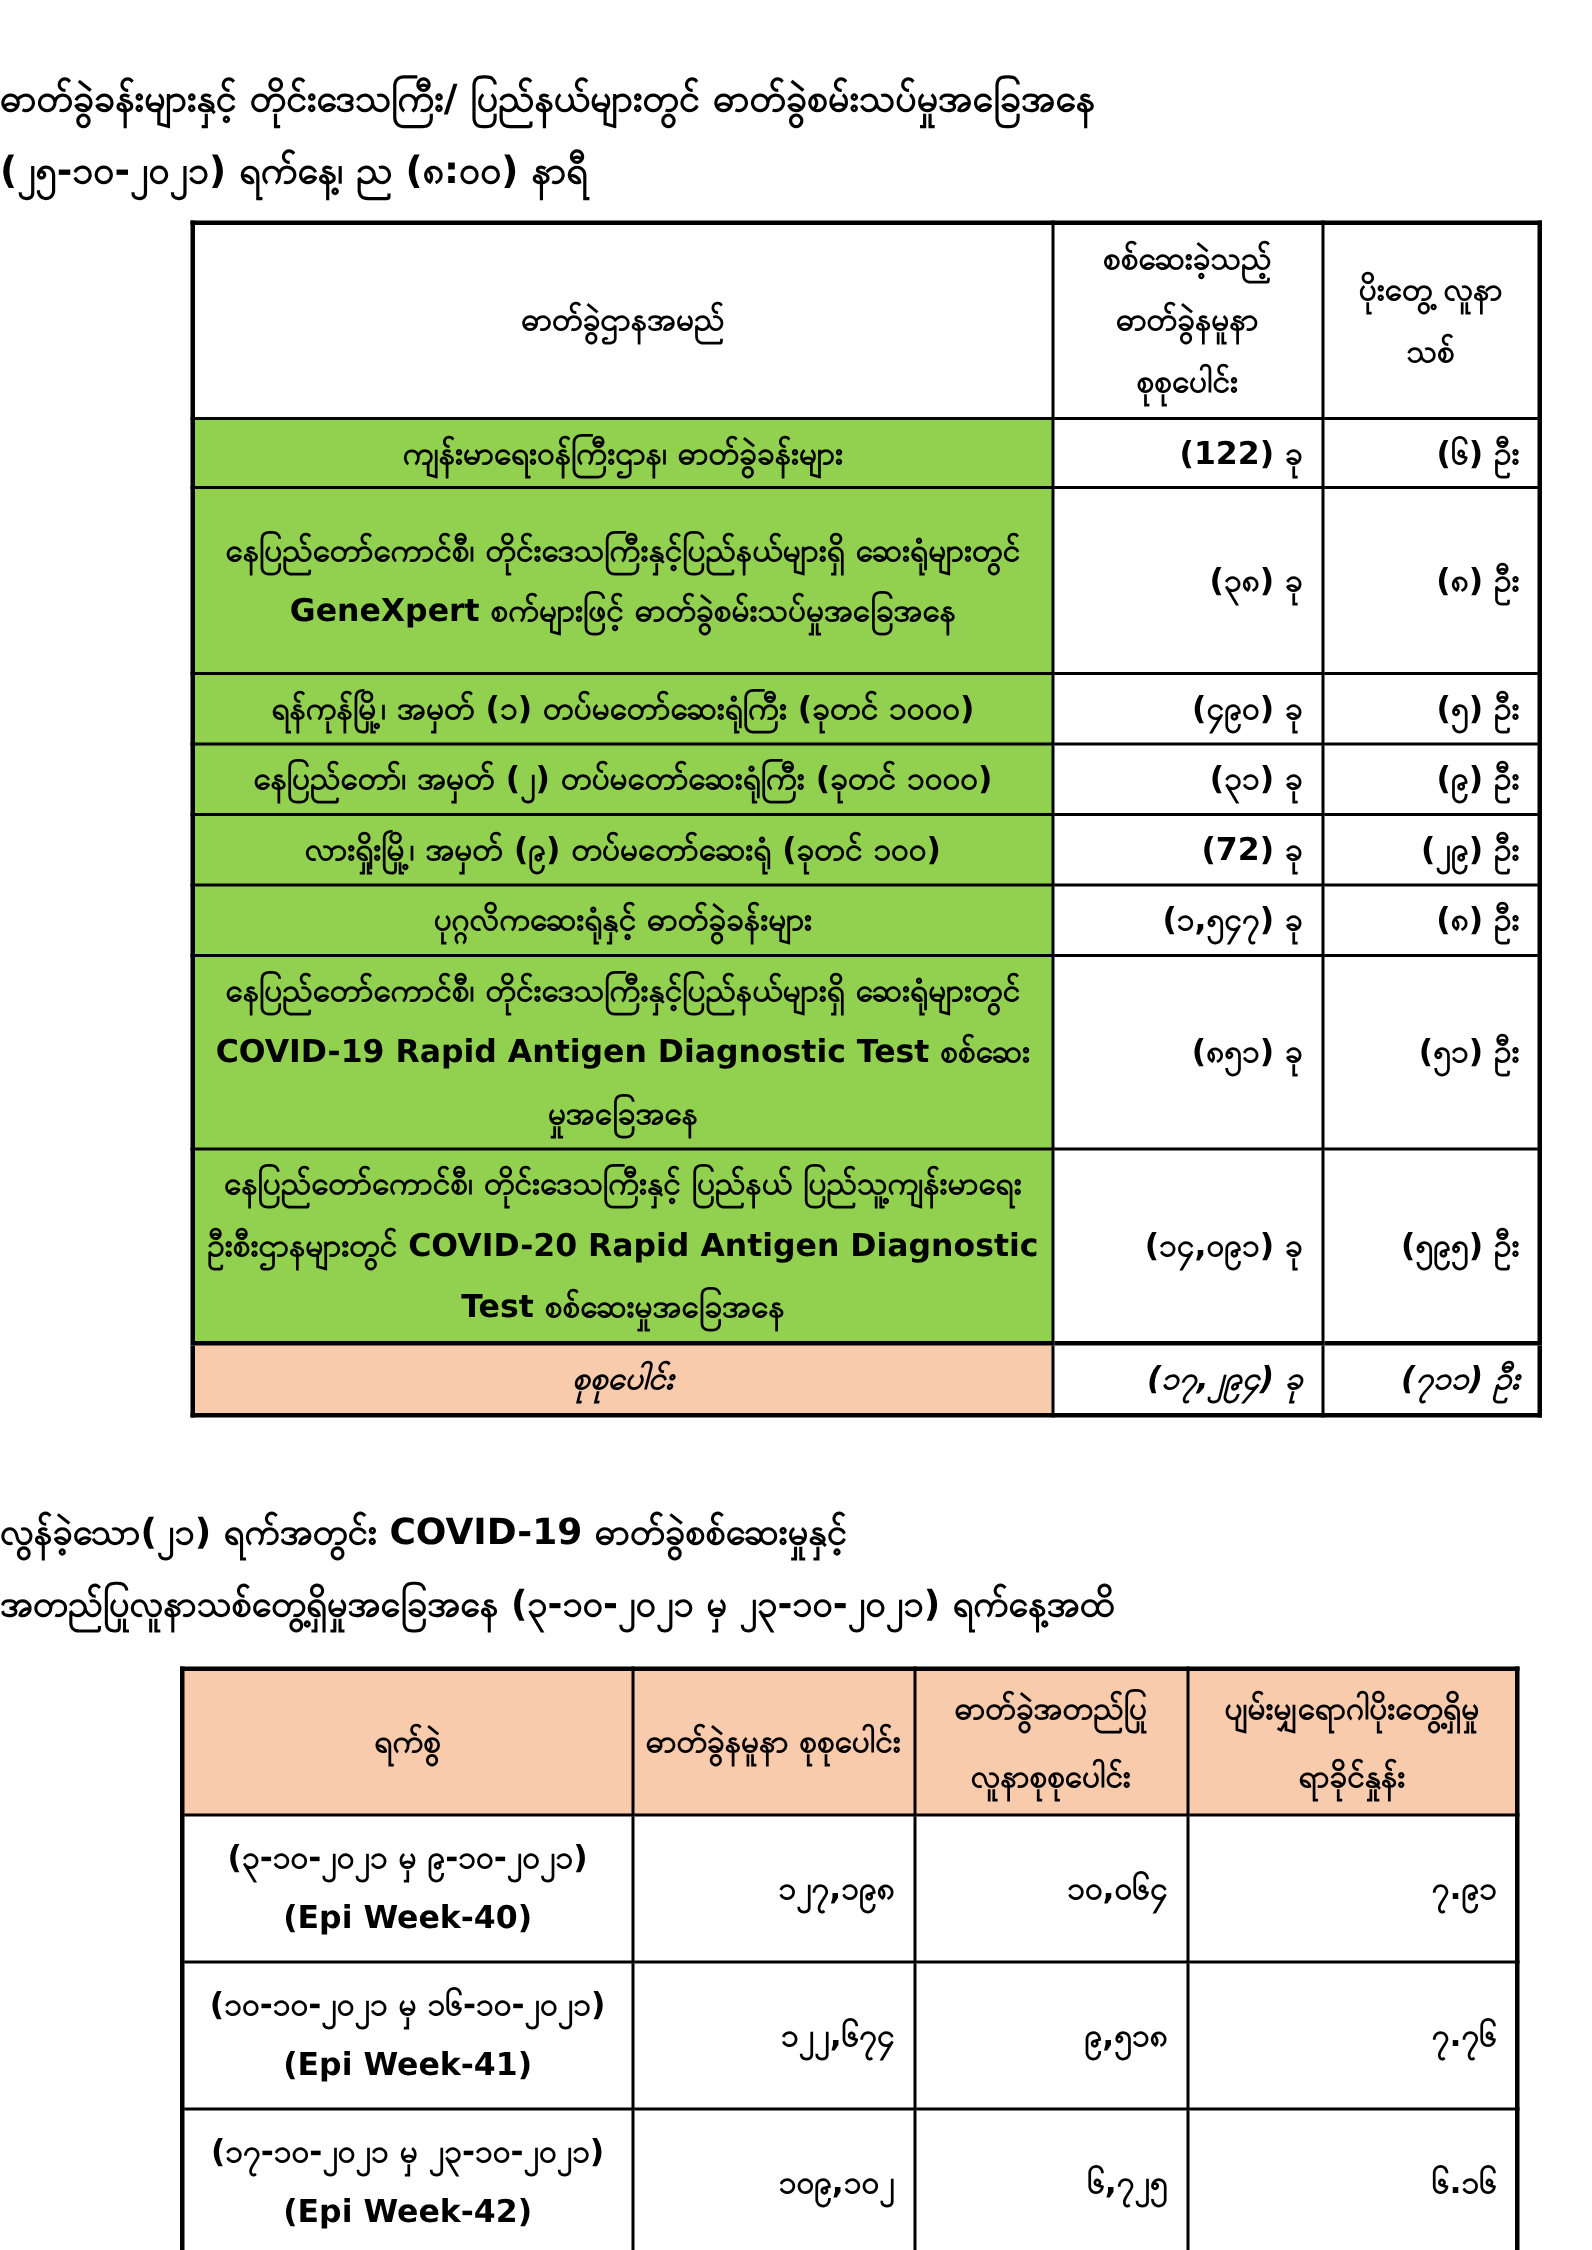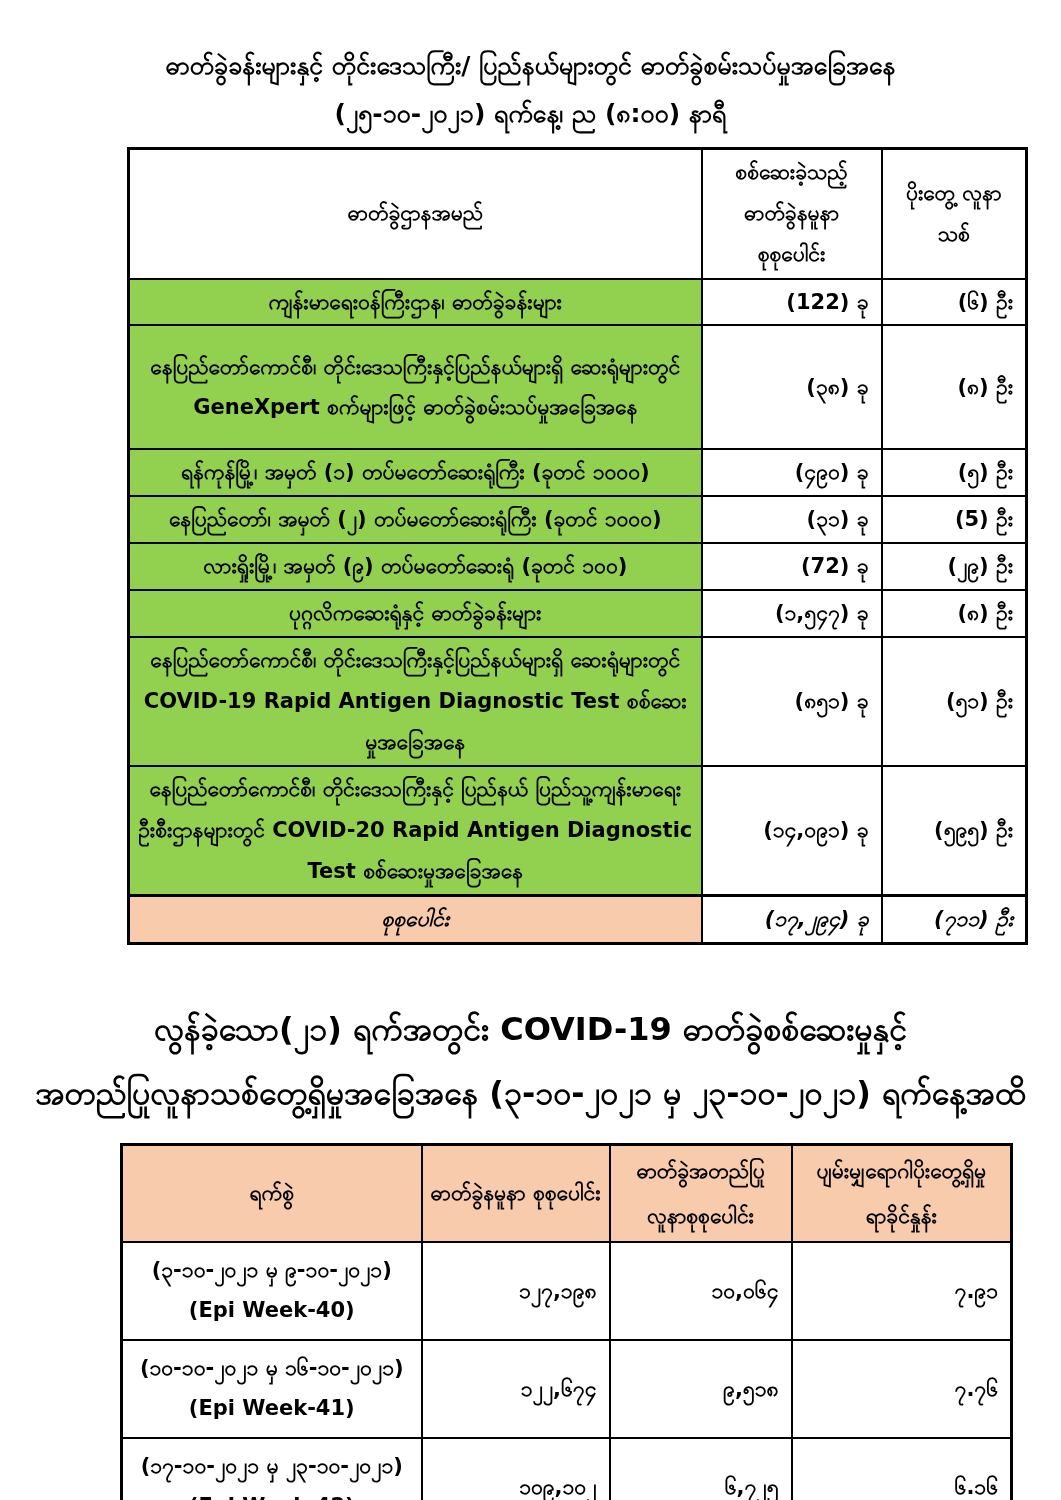--- a/index.html
+++ b/index.html
@@ -12,21 +12,20 @@
   body{
     width:1061px;height:1500px;
     font-family:"DejaVu Sans","Liberation Sans",sans-serif;
     color:#000;
     font-weight:bold;
     position:relative;
   }
   .page{width:1061px;height:1500px;overflow:hidden;}
   .doc-title{
     margin-top:42px;
-    text-align:center;
     font-size:25px;
     line-height:1.9;
   }
   table{
     border-collapse:collapse;
     table-layout:fixed;
     font-size:21px;
   }
   .t1{
     margin:10px 0 0 127px;
@@ -48,22 +47,21 @@
     padding-right:12px !important;
     white-space:nowrap;
   }
   .green{background:var(--green);}
   .peach{background:var(--peach);}
   .t1 .total-row{height:46px;font-style:italic;}
   .t1 .total-row td{border-top-width:3px;}
 
   .section2-title{
     margin-top:52px;
-    text-align:center;
-    font-size:32px;
+    font-size:24px;
     line-height:2.0;
   }
   .t2{
     margin:18px 0 0 120px;
     width:890px;
     border:3px solid var(--border);
   }
   .t2 th,.t2 td{
     border:2px solid var(--border);
     text-align:center;
@@ -110,21 +108,21 @@
         <td class="num">(၈) ဦး</td>
       </tr>
       <tr class="r1">
         <td class="green">ရန်ကုန်မြို့၊ အမှတ် (၁) တပ်မတော်ဆေးရုံကြီး (ခုတင် ၁၀၀၀)</td>
         <td class="num">(၄၉၀) ခု</td>
         <td class="num">(၅) ဦး</td>
       </tr>
       <tr class="r1">
         <td class="green">နေပြည်တော်၊ အမှတ် (၂) တပ်မတော်ဆေးရုံကြီး (ခုတင် ၁၀၀၀)</td>
         <td class="num">(၃၁) ခု</td>
-        <td class="num">(5) ဦး</td>
+        <td class="num">(၉) ဦး</td>
       </tr>
       <tr class="r1">
         <td class="green">လားရှိုးမြို့၊ အမှတ် (၉) တပ်မတော်ဆေးရုံ (ခုတင် ၁၀၀)</td>
         <td class="num">(72) ခု</td>
         <td class="num">(၂၉) ဦး</td>
       </tr>
       <tr class="r1">
         <td class="green">ပုဂ္ဂလိကဆေးရုံနှင့် ဓာတ်ခွဲခန်းများ</td>
         <td class="num">(၁,၅၄၇) ခု</td>
         <td class="num">(၈) ဦး</td>

